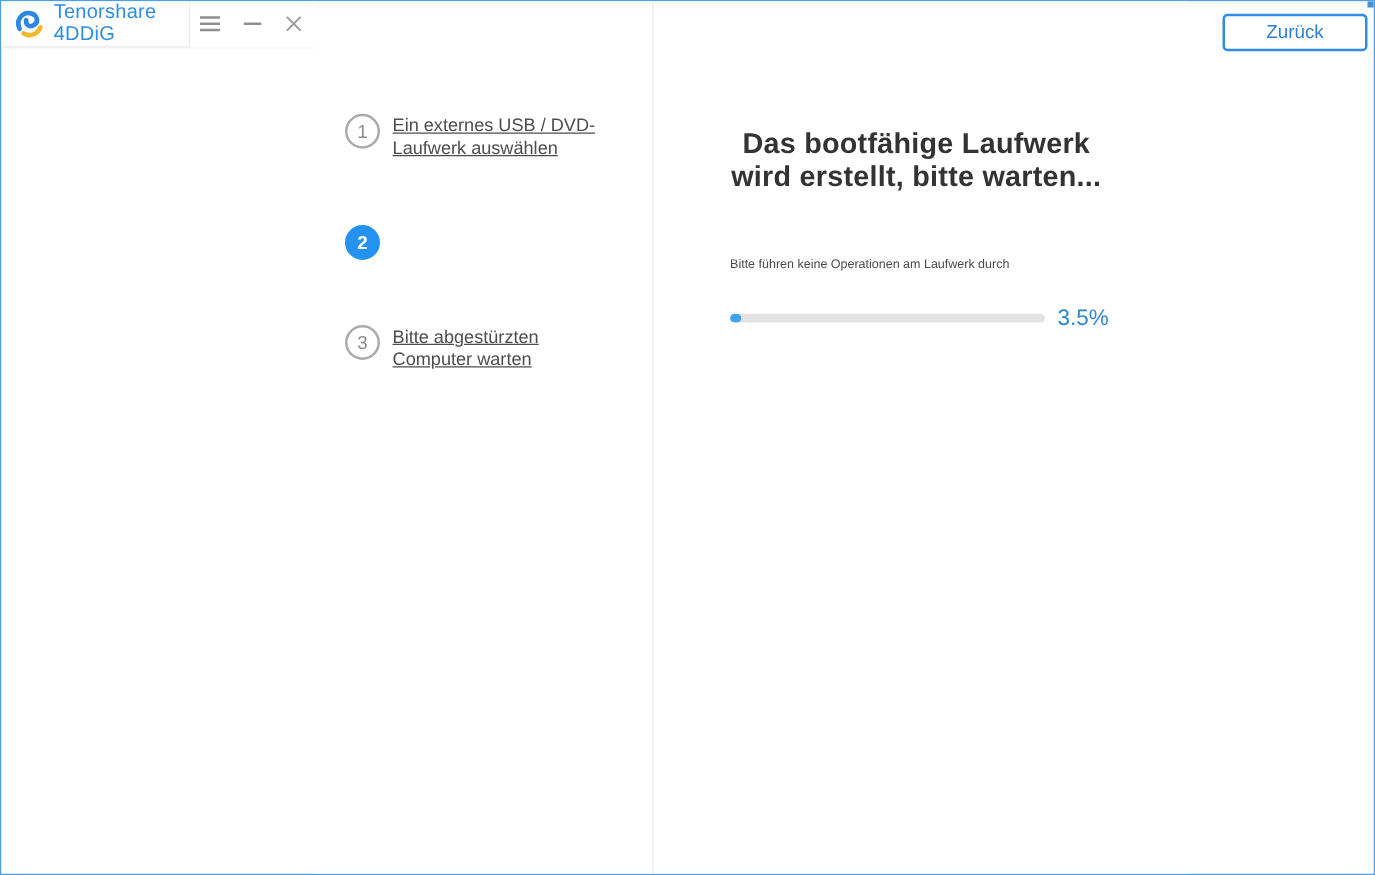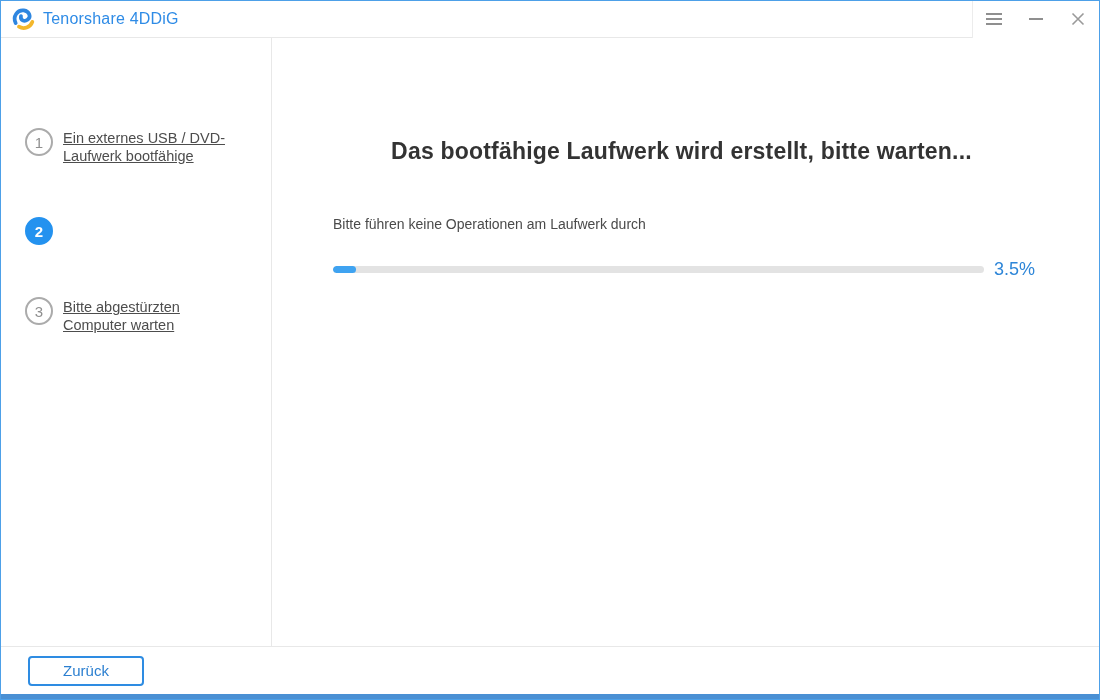--- a/index.html
+++ b/index.html
@@ -1,21 +1,21 @@
 <!DOCTYPE html>
 <html style="--accent: #2492ef; --title_blue: #2e8be6; --progress_fill: #3fa3f1; --window_border: #4da0e8; --footer_strip: #4a90d4;"><head>
 <meta charset="utf-8">
 <style>
   * { margin:0; padding:0; box-sizing:border-box; }
   html,body { width:1100px; height:700px; background:#f0f0f0; font-family:"Liberation Sans", sans-serif; }
   .window {
     width:1100px; height:700px;
     background:#ffffff;
     border:1px solid var(--window_border, #4da0e8);
-    display:flex; flex-direction:column;
+    display:flex; flex-direction:row;
     overflow:hidden;
   }
   
   .titlebar {
     height:37px; flex:0 0 37px;
     display:flex; align-items:center;
     padding-left:9px;
     border-bottom:1px solid #e8e8e8;
     box-shadow:0 1px 2px rgba(0,0,0,0.04);
     background:#fff;
@@ -77,21 +77,21 @@
   .main { flex:1; padding:100px 69px 0 61px; background:#fff; }
   .main-heading {
     font-size:23px;
     font-weight:bold;
     color:#333333;
     letter-spacing:0.2px;
     text-align:center;
   }
   .main-note {
     margin-top:51px;
-    font-size:14px;
+    font-size:10px;
     color:#4a4a4a;
   }
   .progress-row {
     margin-top:27px;
     display:flex; align-items:center;
   }
   .progress-track {
     flex:1;
     height:7px;
     background:#e3e3e3;
@@ -164,21 +164,21 @@
   </div>
 
   <div class="body">
 
     <div class="sidebar">
 
       <div class="step">
         <div class="step-circle">1</div>
         <div class="step-label">
           <span>Ein externes USB / DVD-</span><br>
-          <span>Laufwerk bootfähige</span>
+          <span>Laufwerk auswählen</span>
         </div>
       </div>
 
       <div class="step active">
         <div class="step-circle">2</div>
       </div>
 
       <div class="step">
         <div class="step-circle">3</div>
         <div class="step-label">

